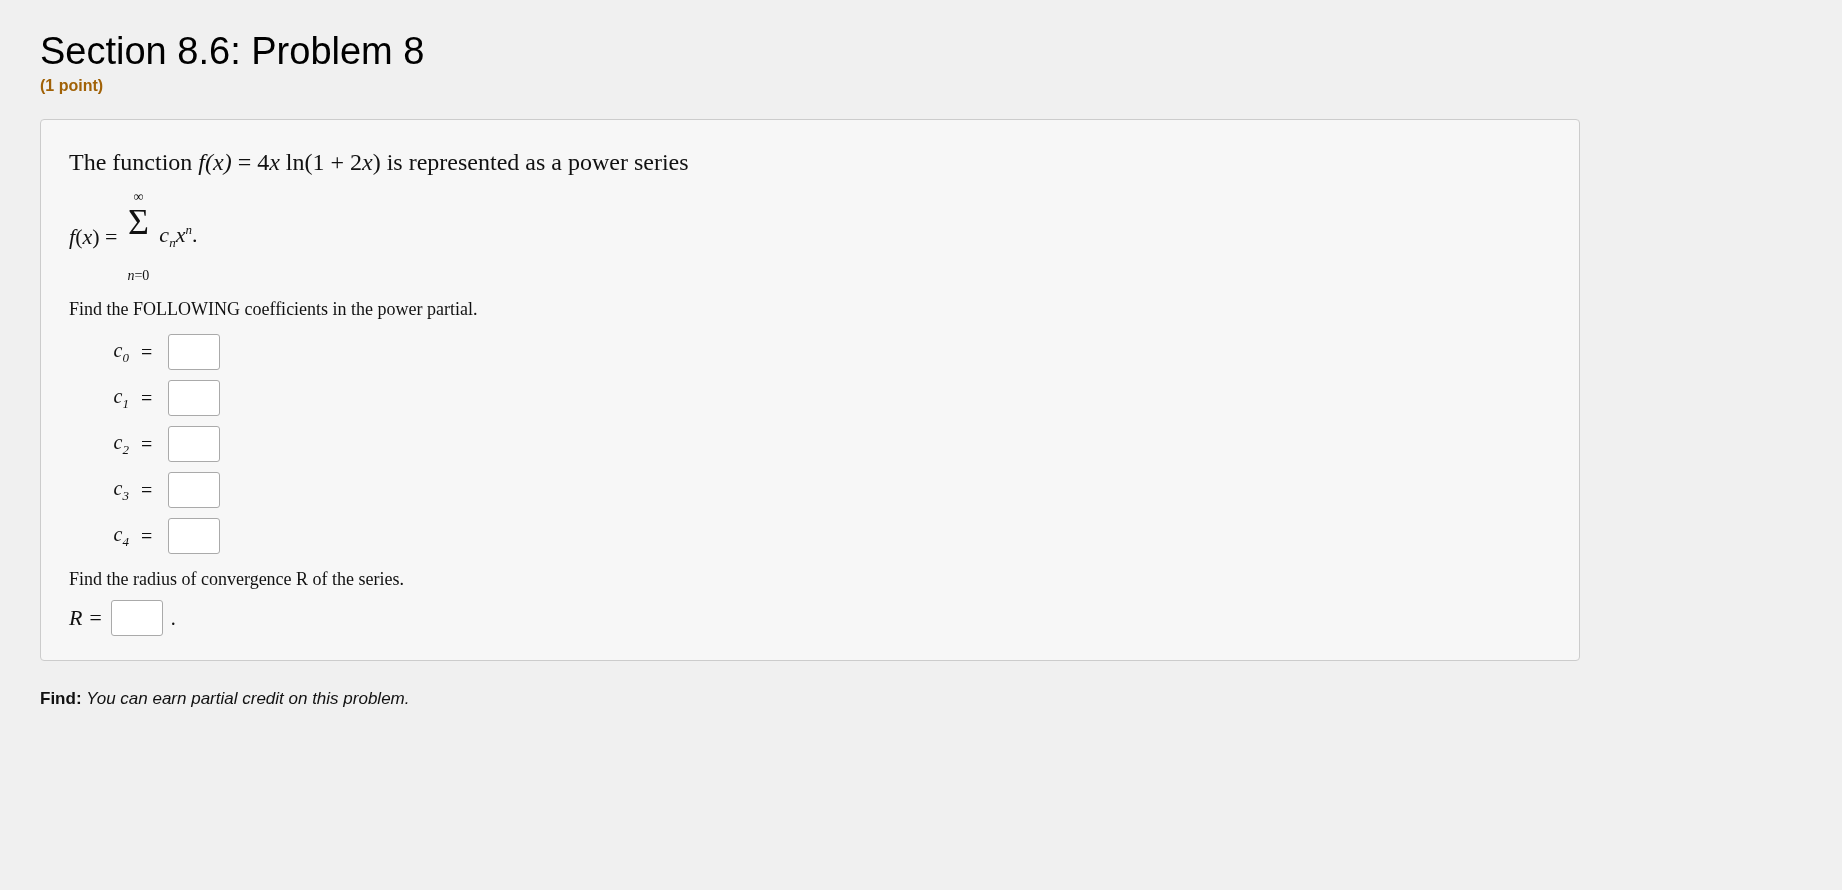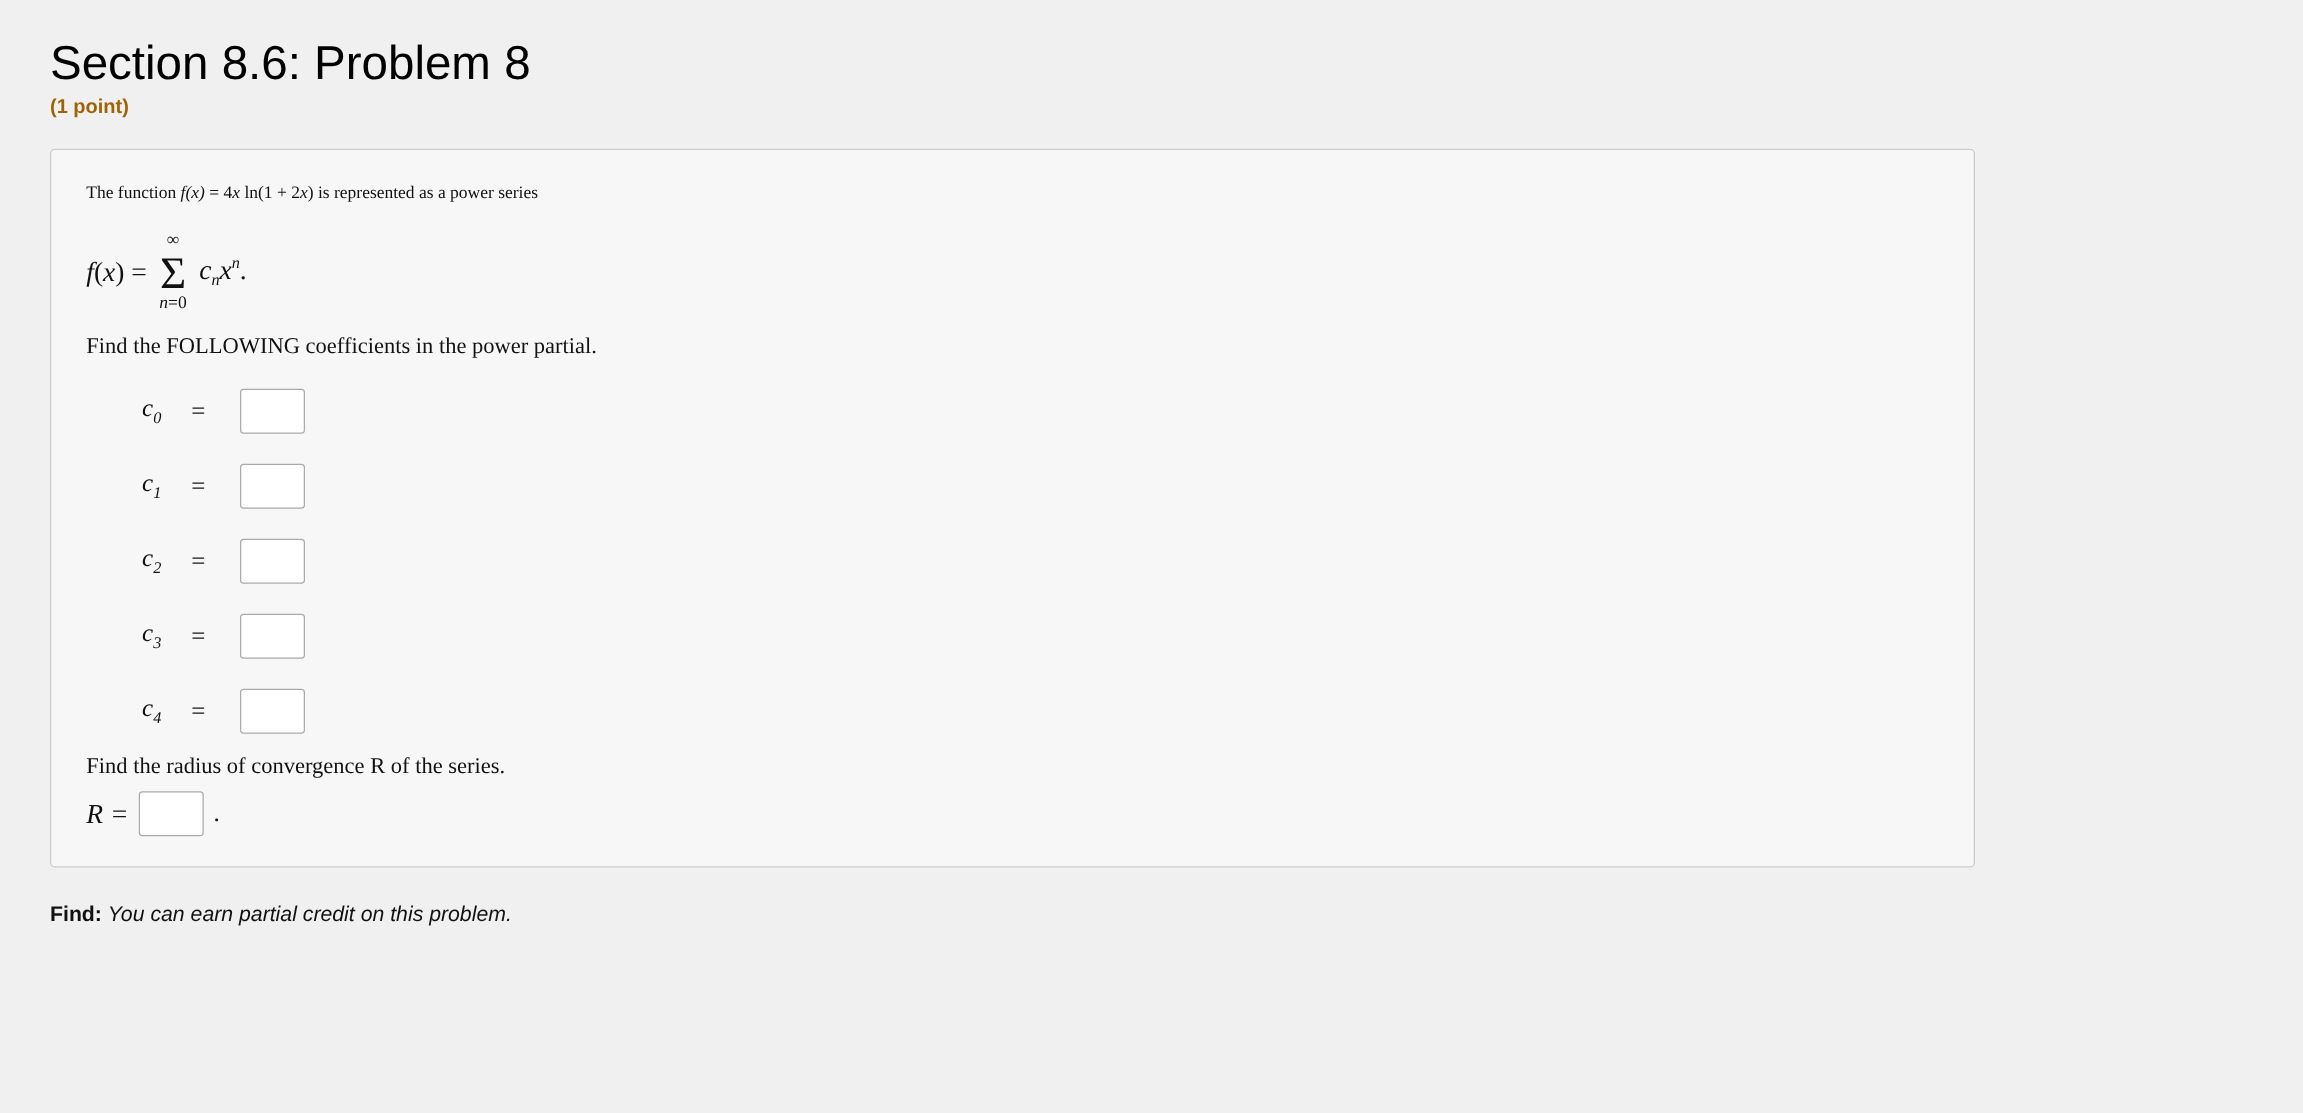--- a/index.html
+++ b/index.html
@@ -37,22 +37,22 @@
     .problem-box {
       background-color: #f7f7f7;
       border: 1px solid #ccc;
       border-radius: 4px;
       padding: 24px 28px;
       max-width: 1540px;
       margin-bottom: 28px;
     }
 
     .problem-intro {
-      font-size: 14px;
-      margin-bottom: 21px;
+      font-size: 24px;
+      margin-bottom: 10px;
       line-height: 1.5;
     }
 
     .math-display {
       font-size: 22px;
       margin-bottom: 16px;
       display: flex;
       align-items: center;
       gap: 6px;
     }
@@ -76,33 +76,33 @@
     }
 
     .sum-top {
       font-size: 14px;
       line-height: 1;
     }
 
     .sum-bottom {
       font-size: 14px;
       line-height: 1;
+      margin-top: 29px;
     }
 
     .coefficients-label {
       font-size: 18px;
       margin-bottom: 14px;
     }
 
     .coefficient-row {
       display: flex;
       align-items: center;
       margin-bottom: 10px;
-      gap: 24px;
-      margin-top: 24px;
+      gap: 12px;
     }
 
     .coeff-label {
       font-style: italic;
       font-size: 20px;
       min-width: 60px;
       text-align: right;
     }
 
     .equals-sign {

